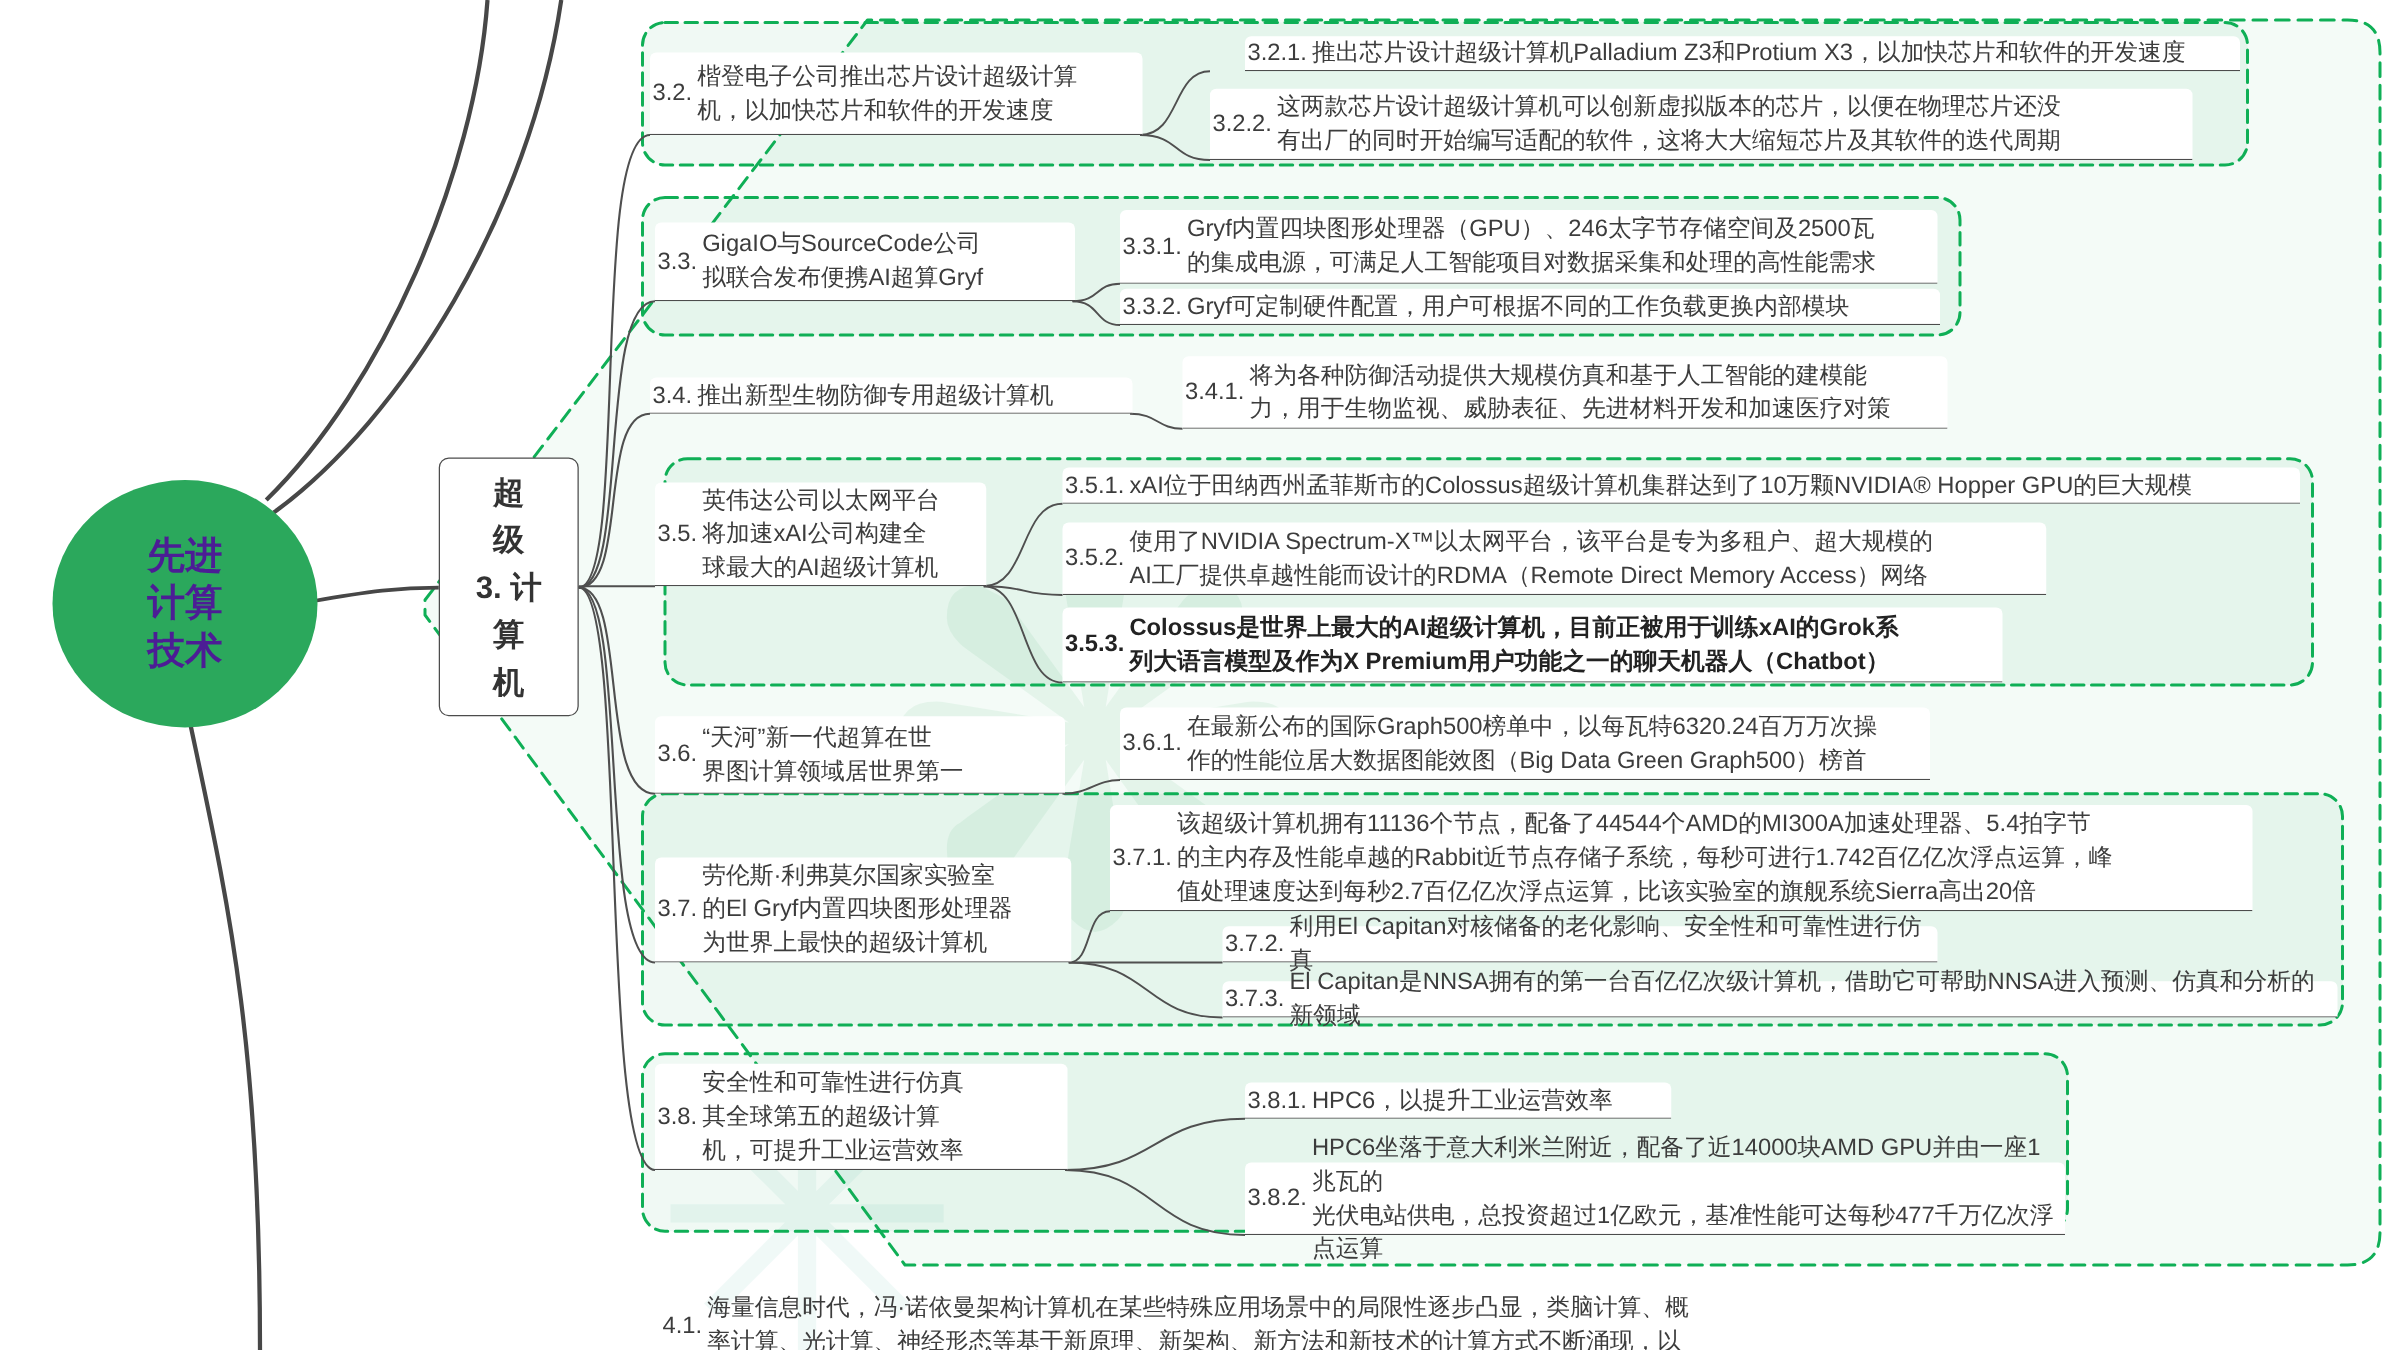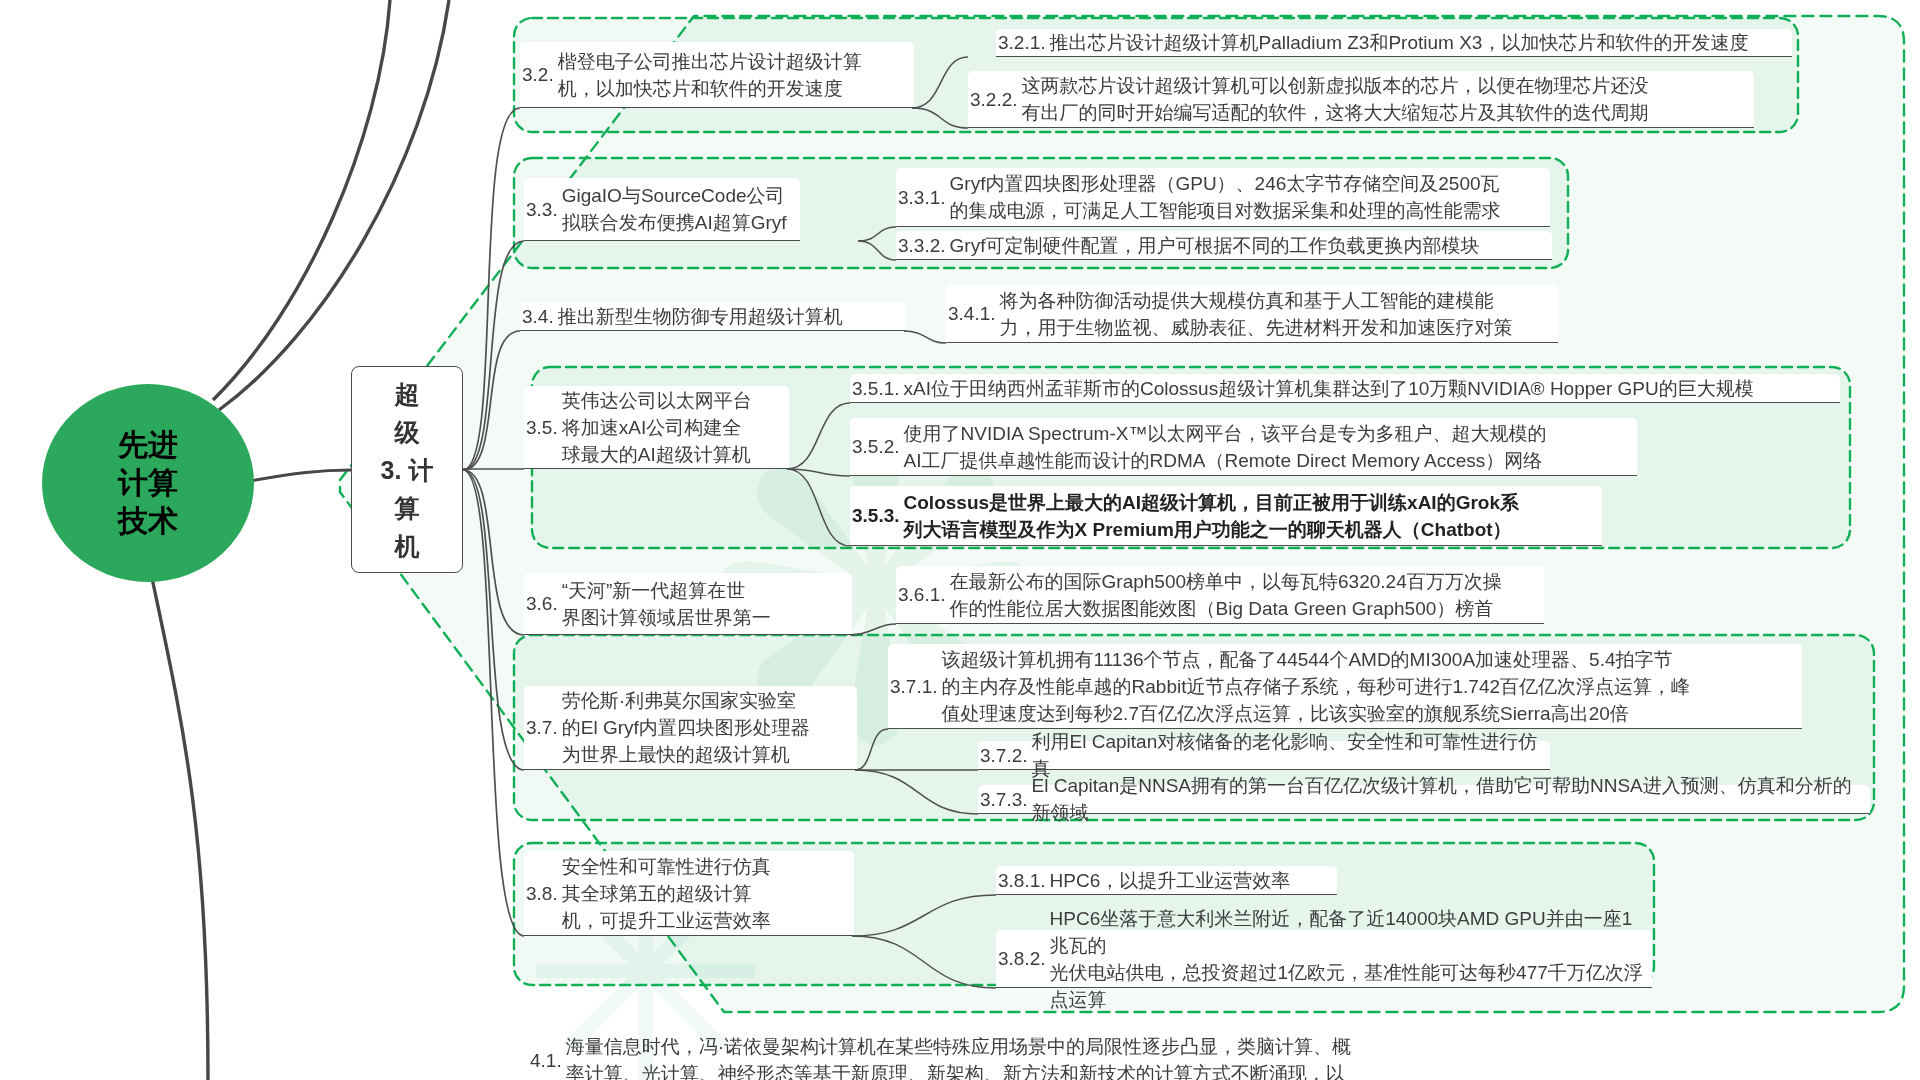--- a/index.html
+++ b/index.html
@@ -10,21 +10,21 @@
         background:#fff;border-bottom:1.5px solid #4c4c4c;
         font-size:19px;line-height:27px;color:#3c3c3c;
         border-radius:5px 5px 0 0;padding:0 2px;box-sizing:border-box;}
   .node .num{margin-right:4px;white-space:nowrap;flex:0 0 auto;}
   .node .txt{white-space:pre-line;text-align:left;}
   .node.center .txt{}
   .node.bold{font-weight:bold;color:#222;}
   .noline{border-bottom:none;background:transparent;}
   #central{position:absolute;left:42px;top:384px;width:212px;height:198px;z-index:3;
            background:#2BA85C;border-radius:50%;display:flex;align-items:center;justify-content:center;}
-  #central .txt{color:#000000;font-size:30px;line-height:38px;font-weight:bold;
+  #central .txt{color:#4c1d95;font-size:30px;line-height:38px;font-weight:bold;
                 text-align:center;white-space:pre-line;}
   #maintopic{position:absolute;left:351px;top:366px;width:112px;height:207px;z-index:3;
              background:#fff;border:1.7px solid #4c4c4c;border-radius:8px;
              display:flex;align-items:center;justify-content:center;box-sizing:border-box;}
   #maintopic .txt{font-size:25px;line-height:38px;font-weight:bold;color:#333;
                   text-align:center;white-space:pre-line;}
 </style>
 </head>
 <body>
 
@@ -102,21 +102,21 @@
   <div class="node" style="left:996px;top:29px;width:796px;height:28px">
     <span class="num">3.2.1.</span>
     <span class="txt">推出芯片设计超级计算机Palladium Z3和Protium X3，以加快芯片和软件的开发速度</span>
   </div>
   <div class="node" style="left:968px;top:71px;width:786px;height:57px">
     <span class="num">3.2.2.</span>
     <span class="txt">这两款芯片设计超级计算机可以创新虚拟版本的芯片，以便在物理芯片还没
 有出厂的同时开始编写适配的软件，这将大大缩短芯片及其软件的迭代周期</span>
   </div>
 
-  <div class="node" style="left:524px;top:178px;width:276px;height:63px">
+  <div class="node" style="left:524px;top:178px;width:336px;height:63px">
     <span class="num">3.3.</span>
     <span class="txt">GigaIO与SourceCode公司
 拟联合发布便携AI超算Gryf</span>
   </div>
   <div class="node" style="left:896px;top:168px;width:654px;height:59px">
     <span class="num">3.3.1.</span>
     <span class="txt">Gryf内置四块图形处理器（GPU）、246太字节存储空间及2500瓦
 的集成电源，可满足人工智能项目对数据采集和处理的高性能需求</span>
   </div>
   <div class="node" style="left:896px;top:231px;width:656px;height:29px">

